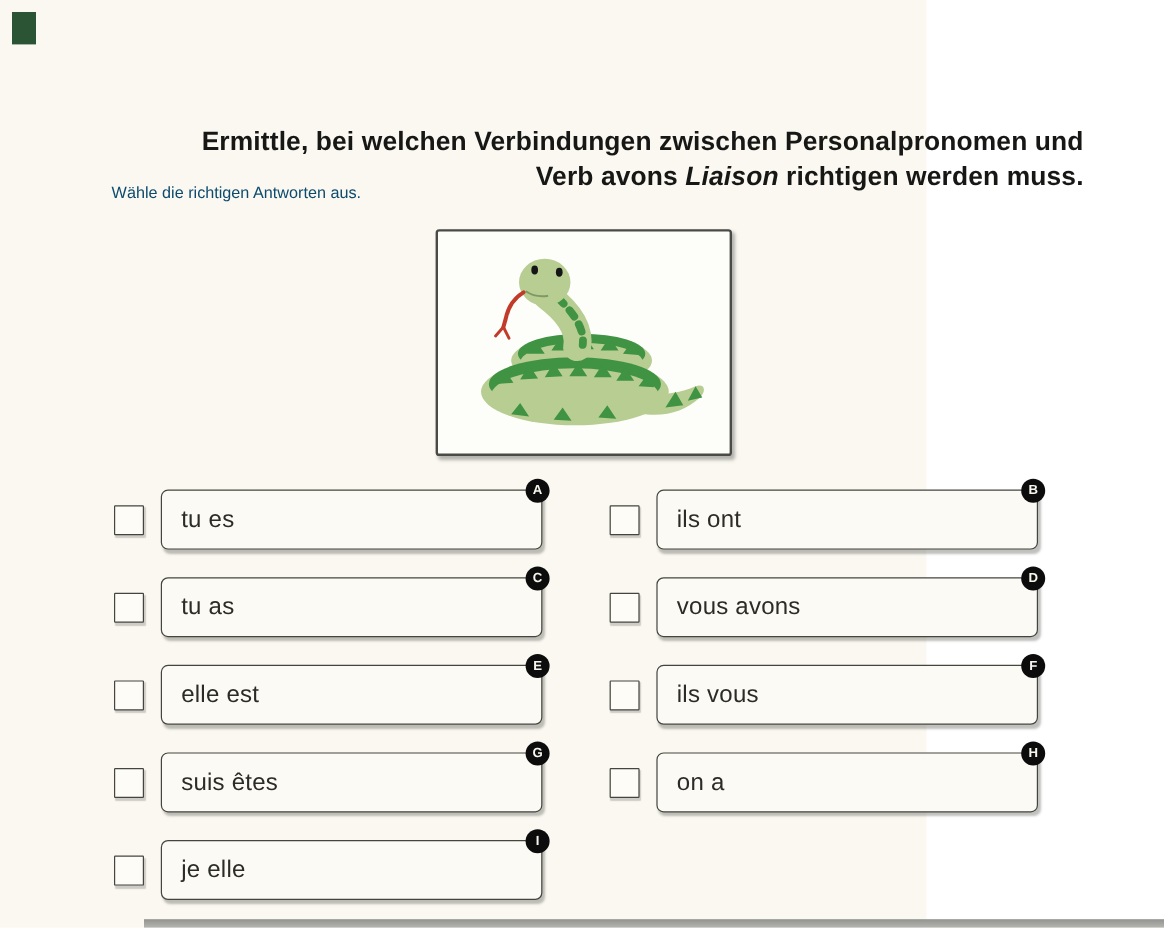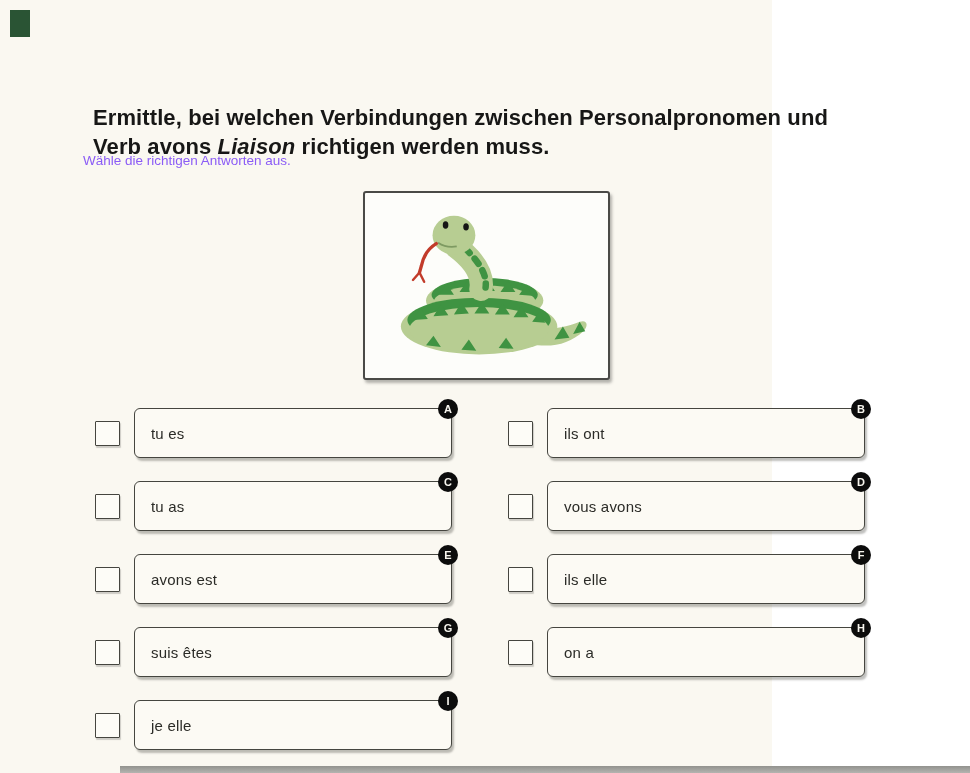--- a/index.html
+++ b/index.html
@@ -5,36 +5,37 @@
   html, body { margin: 0; padding: 0; }
   body {
     width: 970px; height: 773px;
     font-family: "Liberation Sans", sans-serif;
     overflow: hidden;
   }
   .stage {
     position: relative;
     width: 772px; height: 773px;
     background: #faf8f1;
+    text-align: right;
   }
   .corner-accent {
     position: absolute; left: 10px; top: 10px;
     width: 20px; height: 27px;
     background: #2a5434;
   }
   .heading {
     position: absolute; left: 93px; top: 88px; width: 810px;
     font-size: 22px; font-weight: 700; color: #171716;
     line-height: 29px; letter-spacing: 0.1px;
   }
   .heading .line { display: block; }
   .heading .it { font-style: italic; }
   .subtitle {
-    position: absolute; left: 83px; top: 153px;
-    font-size: 13.5px; color: #8b5cf6;
+    position: absolute; left: 93px; top: 153px;
+    font-size: 13.5px; color: #0c4a6e;
   }
   .image-card {
     position: absolute; left: 363px; top: 191px;
     width: 247px; height: 189px;
     background: #fdfdfa;
     border: 2px solid #4a4a47;
     border-radius: 3px;
     box-shadow: 2px 3px 3px rgba(50,50,45,0.35);
     box-sizing: border-box;
     display: flex; align-items: center; justify-content: center;
@@ -65,21 +66,21 @@
     background: #fcfaf4;
     border: 1.7px solid #45453f;
     border-radius: 6px;
     box-sizing: border-box;
     box-shadow: 2px 3px 2px rgba(45,45,40,0.3);
     display: flex; align-items: center;
     padding-left: 16px;
     cursor: pointer;
   }
   .answer-label {
-    font-size: 15px; color: #2b2b27; letter-spacing: 0.2px;
+    font-size: 20px; color: #2b2b27; letter-spacing: 0.2px;
   }
   .badge {
     position: absolute; top: -10px; right: -7px;
     width: 20px; height: 20px;
     background: #0c0c0c; border-radius: 50%;
     color: #f7f5ee;
     font-size: 11px; font-weight: 700;
     display: flex; align-items: center; justify-content: center;
     line-height: 1;
   }
@@ -142,21 +143,21 @@
   <div class="opt-row col-left r2">
     <div class="checkbox"></div>
     <div class="answer-box">
       <span class="answer-label">tu as</span>
       <span class="badge">C</span>
     </div>
   </div>
   <div class="opt-row col-left r3">
     <div class="checkbox"></div>
     <div class="answer-box">
-      <span class="answer-label">avons est</span>
+      <span class="answer-label">elle est</span>
       <span class="badge">E</span>
     </div>
   </div>
   <div class="opt-row col-left r4">
     <div class="checkbox"></div>
     <div class="answer-box">
       <span class="answer-label">suis êtes</span>
       <span class="badge">G</span>
     </div>
   </div>
@@ -178,21 +179,21 @@
   <div class="opt-row col-right r2">
     <div class="checkbox"></div>
     <div class="answer-box">
       <span class="answer-label">vous avons</span>
       <span class="badge">D</span>
     </div>
   </div>
   <div class="opt-row col-right r3">
     <div class="checkbox"></div>
     <div class="answer-box">
-      <span class="answer-label">ils elle</span>
+      <span class="answer-label">ils vous</span>
       <span class="badge">F</span>
     </div>
   </div>
   <div class="opt-row col-right r4">
     <div class="checkbox"></div>
     <div class="answer-box">
       <span class="answer-label">on a</span>
       <span class="badge">H</span>
     </div>
   </div>

